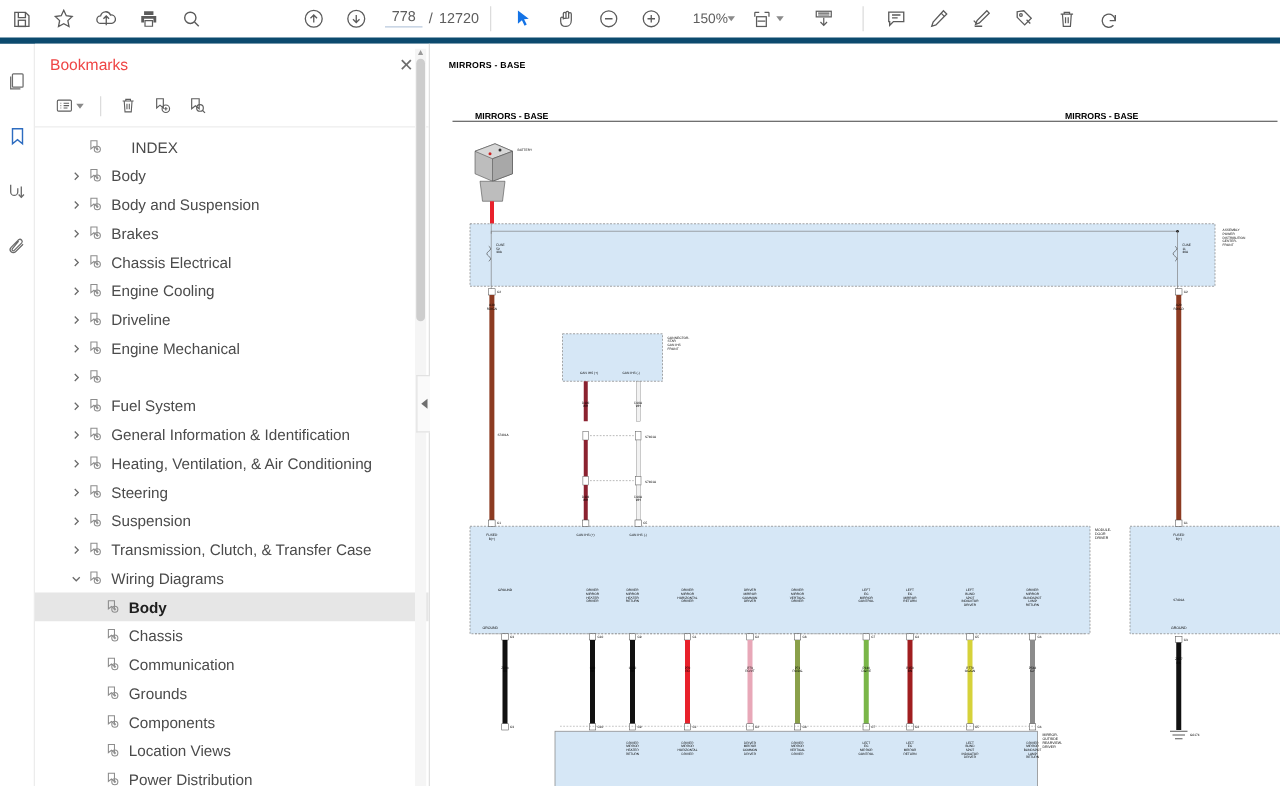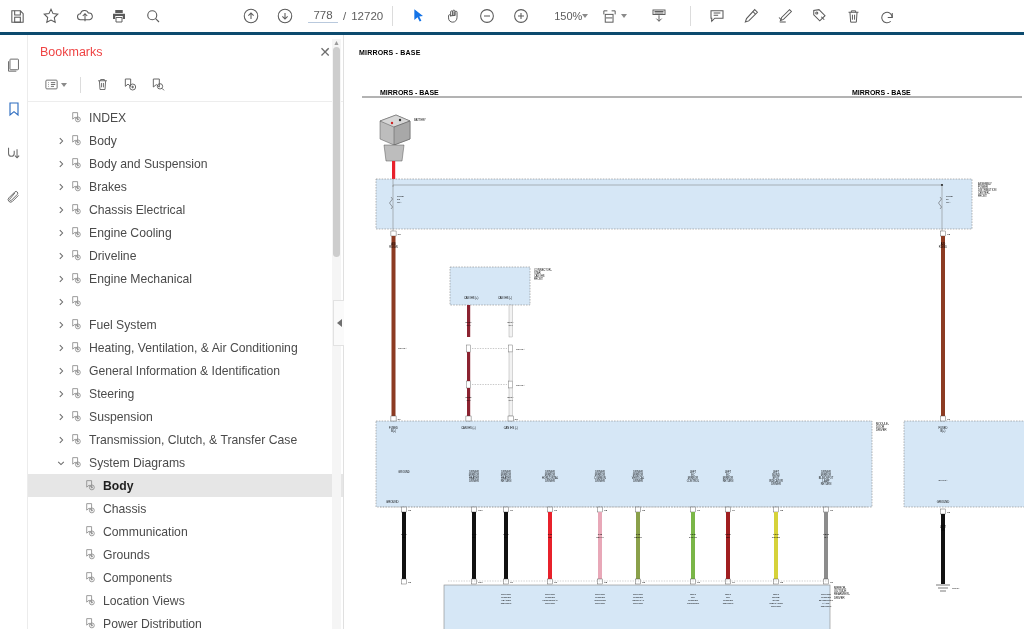--- a/index.html
+++ b/index.html
@@ -1,21 +1,21 @@
 <!DOCTYPE html>
 <html><head>
 <meta charset="utf-8">
 <style>
   * { box-sizing: border-box; margin:0; padding:0; }
   html,body{ width:1024px; height:629px; overflow:hidden; background:#fff;
     font-family:"Liberation Sans", sans-serif; }
 
   
   #toolbar{ height:35px; width:1024px; background:#fff; display:flex; align-items:center;
-    border-bottom:3px solid #0c4a6e; position:relative; }
+    border-bottom:5px solid #0c4a6e; position:relative; }
   .tb-grp{ display:flex; align-items:center; }
   .tb-btn{ width:34px; height:30px; display:flex; align-items:center; justify-content:center;
     color:#5b5b5b; cursor:pointer; }
   .tb-btn svg{ display:block; }
   .tb-sep{ width:1px; height:20px; background:#dcdcdc; margin:0 9px; }
   .pagebox{ display:flex; align-items:center; font-size:11.5px; color:#5d5d5d; }
   .pagefield{ width:30px; border:none; border-bottom:1px solid #b9c9dd; text-align:center;
     font-size:11.5px; color:#5d5d5d; font-family:"Liberation Sans",sans-serif;
     background:transparent; outline:none; padding:0 0 1px 0; }
   .pagetot{ margin-left:5px; color:#5d5d5d; font-size:11.5px; }
@@ -53,21 +53,21 @@
   #bmtree{ flex:1; overflow:hidden; position:relative; padding-top:4px; }
   .bmrow{ height:23px; display:flex; align-items:center; cursor:pointer;
     font-size:12.2px; color:#4b4b4b; white-space:nowrap; }
   .bmrow.sel{ background:#e6e6e6; color:#1f1f1f; font-weight:bold; }
   .arrow{ width:14px; display:flex; align-items:center; justify-content:center;
     color:#6a6a6a; font-size:9px; flex:none; }
   .bmicon{ width:17px; flex:none; display:flex; align-items:center; justify-content:center;
     color:#8d8d8d; }
   .bmlabel{ padding-left:4px; }
   .lvl0{ padding-left:26px; }
-  .lvl0.noarrow{ padding-left:40px; }
+  .lvl0.noarrow{ padding-left:40px;gap:16px; }
   .lvl1{ padding-left:54px; }
 
   
   #bmscroll{ position:absolute; right:2px; top:4px; width:9px; bottom:0; }
   #bmscroll .track{ position:absolute;top:0;bottom:0;left:0;width:9px;background:#f5f5f5; }
   #bmscroll .thumb{ position:absolute; left:1px; width:7px; top:8px; height:210px;
     background:#cdcdcd; border-radius:4px; }
   #bmscroll .arrowup{ position:absolute; top:0; left:0; width:9px; text-align:center;
     font-size:7px; color:#9a9a9a; }
 
@@ -449,50 +449,50 @@
               <path d="M3.5 1.5L7 5l-3.5 3.5"></path>
             </svg>
           </span>
           <span class="bmicon">
             <svg width="13" height="13" viewBox="0 0 24 24" fill="none" stroke="currentColor" stroke-width="1.6">
               <path d="M5 3h9v12l-4.5-3.6L5 15z"></path>
               <circle cx="14.5" cy="15.5" r="4.5"></circle>
               <path d="M12.6 15.5h3.8M14.5 13.6v3.8"></path>
             </svg>
           </span>
+          <span class="bmlabel">General Information &amp; Identification</span>
+        </div>
+        <div class="bmrow lvl0">
+          <span class="arrow">
+            <svg width="8" height="8" viewBox="0 0 10 10" fill="none" stroke="currentColor" stroke-width="1.3">
+              <path d="M3.5 1.5L7 5l-3.5 3.5"></path>
+            </svg>
+          </span>
+          <span class="bmicon">
+            <svg width="13" height="13" viewBox="0 0 24 24" fill="none" stroke="currentColor" stroke-width="1.6">
+              <path d="M5 3h9v12l-4.5-3.6L5 15z"></path>
+              <circle cx="14.5" cy="15.5" r="4.5"></circle>
+              <path d="M12.6 15.5h3.8M14.5 13.6v3.8"></path>
+            </svg>
+          </span>
           <span class="bmlabel">Heating, Ventilation, &amp; Air Conditioning</span>
         </div>
         <div class="bmrow lvl0">
           <span class="arrow">
             <svg width="8" height="8" viewBox="0 0 10 10" fill="none" stroke="currentColor" stroke-width="1.3">
               <path d="M3.5 1.5L7 5l-3.5 3.5"></path>
             </svg>
           </span>
           <span class="bmicon">
             <svg width="13" height="13" viewBox="0 0 24 24" fill="none" stroke="currentColor" stroke-width="1.6">
               <path d="M5 3h9v12l-4.5-3.6L5 15z"></path>
               <circle cx="14.5" cy="15.5" r="4.5"></circle>
               <path d="M12.6 15.5h3.8M14.5 13.6v3.8"></path>
             </svg>
           </span>
-          <span class="bmlabel">General Information &amp; Identification</span>
-        </div>
-        <div class="bmrow lvl0">
-          <span class="arrow">
-            <svg width="8" height="8" viewBox="0 0 10 10" fill="none" stroke="currentColor" stroke-width="1.3">
-              <path d="M3.5 1.5L7 5l-3.5 3.5"></path>
-            </svg>
-          </span>
-          <span class="bmicon">
-            <svg width="13" height="13" viewBox="0 0 24 24" fill="none" stroke="currentColor" stroke-width="1.6">
-              <path d="M5 3h9v12l-4.5-3.6L5 15z"></path>
-              <circle cx="14.5" cy="15.5" r="4.5"></circle>
-              <path d="M12.6 15.5h3.8M14.5 13.6v3.8"></path>
-            </svg>
-          </span>
           <span class="bmlabel">Steering</span>
         </div>
         <div class="bmrow lvl0">
           <span class="arrow">
             <svg width="8" height="8" viewBox="0 0 10 10" fill="none" stroke="currentColor" stroke-width="1.3">
               <path d="M3.5 1.5L7 5l-3.5 3.5"></path>
             </svg>
           </span>
           <span class="bmicon">
             <svg width="13" height="13" viewBox="0 0 24 24" fill="none" stroke="currentColor" stroke-width="1.6">
@@ -524,21 +524,21 @@
               <path d="M1.5 3.5L5 7l3.5-3.5"></path>
             </svg>
           </span>
           <span class="bmicon">
             <svg width="13" height="13" viewBox="0 0 24 24" fill="none" stroke="currentColor" stroke-width="1.6">
               <path d="M5 3h9v12l-4.5-3.6L5 15z"></path>
               <circle cx="14.5" cy="15.5" r="4.5"></circle>
               <path d="M12.6 15.5h3.8M14.5 13.6v3.8"></path>
             </svg>
           </span>
-          <span class="bmlabel">System Diagrams</span>
+          <span class="bmlabel">Wiring Diagrams</span>
         </div>
         <div class="bmrow lvl1 sel">
           <span class="bmicon">
             <svg width="13" height="13" viewBox="0 0 24 24" fill="none" stroke="currentColor" stroke-width="1.6">
               <path d="M5 3h9v12l-4.5-3.6L5 15z"></path>
               <circle cx="14.5" cy="15.5" r="4.5"></circle>
               <path d="M12.6 15.5h3.8M14.5 13.6v3.8"></path>
             </svg>
           </span>
           <span class="bmlabel">Body</span>

